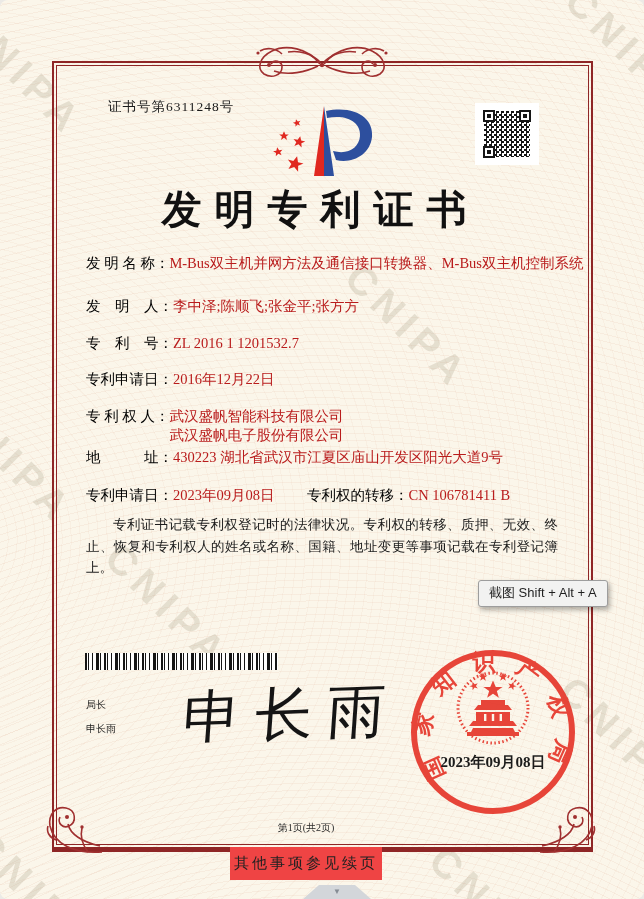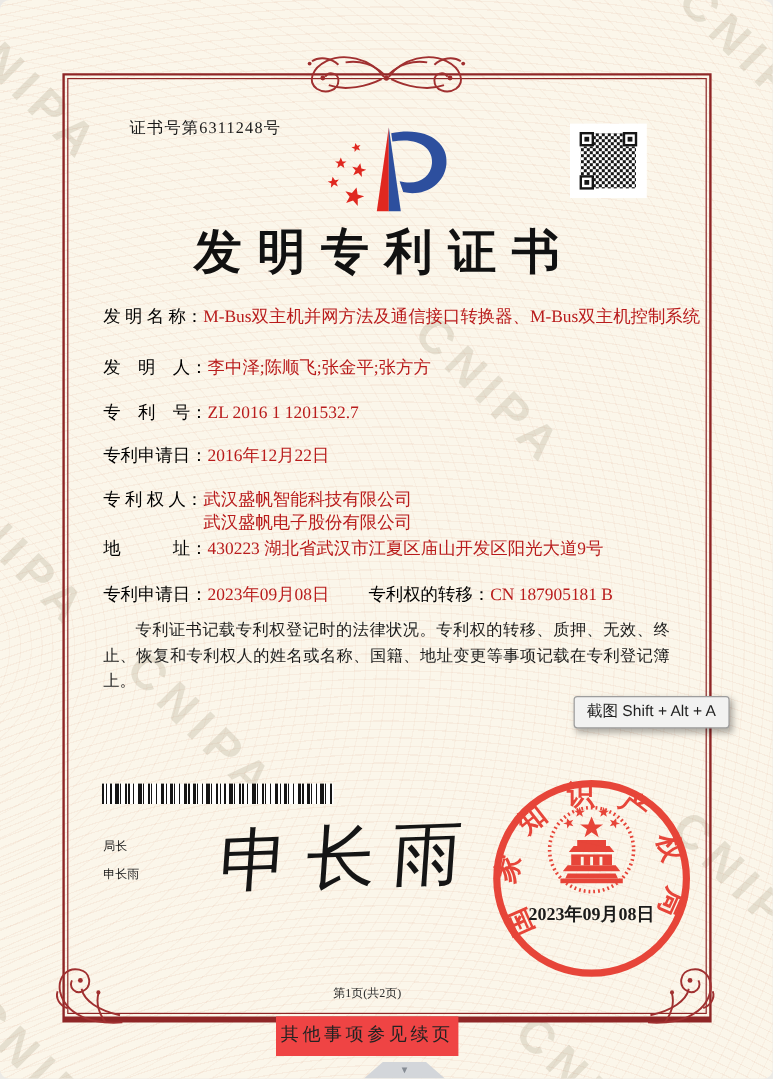--- a/index.html
+++ b/index.html
@@ -165,21 +165,21 @@
       <span style="display:block">武汉盛帆智能科技有限公司</span>
       <span style="display:block">武汉盛帆电子股份有限公司</span>
     </span>
   </div>
   <div class="row" style="top:448px">
     <span class="lab">地　　　址：</span><span class="val">430223 湖北省武汉市江夏区庙山开发区阳光大道9号</span>
   </div>
   <div class="row" style="top:486px">
     <span class="lab">专利申请日：</span><span class="val">2023年09月08日</span>
     <span style="position:absolute;left:221px">
-      <span class="lab">专利权的转移：</span><span class="val">CN 187905181 B</span>
+      <span class="lab">专利权的转移：</span><span class="val">CN 106781411 B</span>
     </span>
   </div>
 
   <div class="paras">
     <p style="margin-top:2px">专利证书记载专利权登记时的法律状况。专利权的转移、质押、无效、终止、恢复和专利权人的姓名或名称、国籍、地址变更等事项记载在专利登记簿上。</p>
   </div>
 
   <div class="barcode"></div>
 
   <div class="official" style="top:698px">局长</div>

